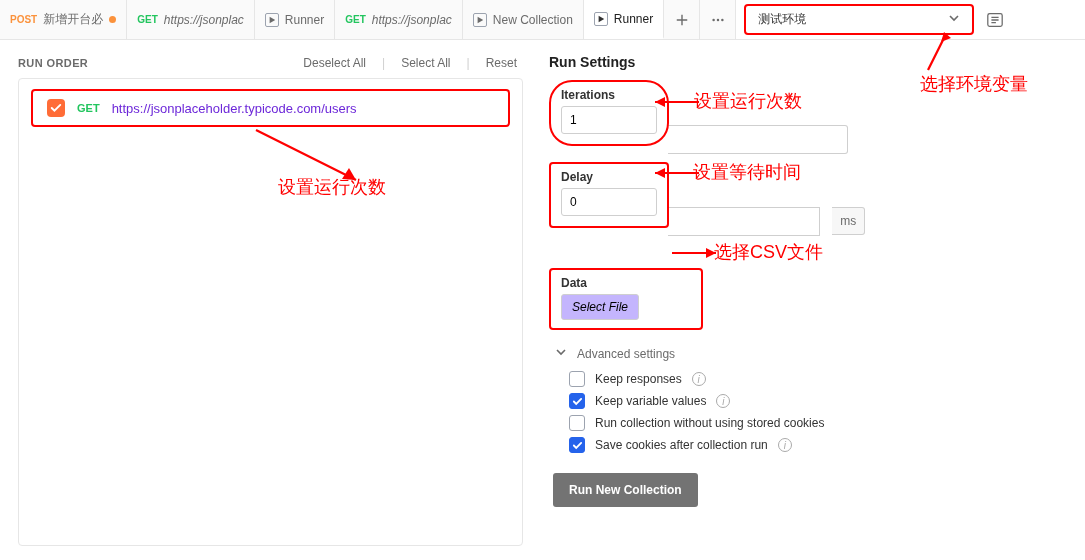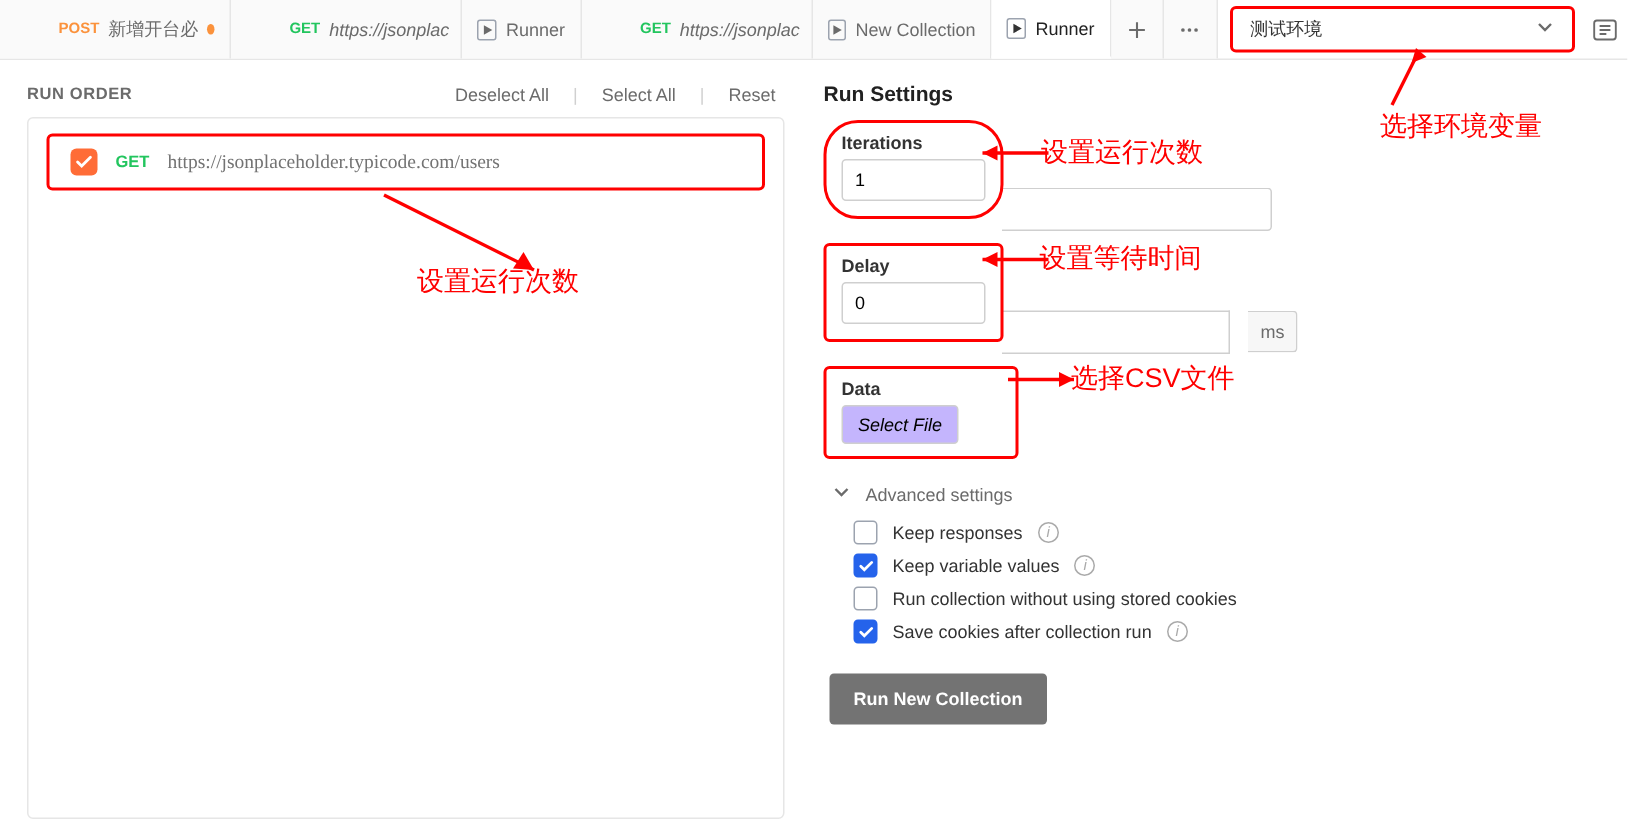--- a/index.html
+++ b/index.html
@@ -34,21 +34,21 @@
     background: #fafafa;
     white-space: nowrap;
     overflow: hidden;
   }
   .tab.active {
     background: #fff;
     border-bottom: 2px solid #fff;
     color: #212121;
     font-weight: 500;
   }
-  .tab .method { font-weight: 600; font-size: 10px; margin-left: 29px; }
+  .tab .method { font-weight: 600; font-size: 10px; }
   .tab .method.post { color: #fb923c; }
   .tab .method.get  { color: #22c55e; }
   .tab .title { font-style: normal; color: #6b6b6b; }
   .tab .title.italic { font-style: italic; }
   .tab.active .title { color: #212121; }
   .tab .dirty-dot { width: 7px; height: 7px; border-radius: 50%; background: #fb923c; }
   .tab .runner-icon {
     width: 14px; height: 14px; border: 1px solid #9ca3af; border-radius: 2px;
     display: inline-flex; align-items: center; justify-content: center;
   }
@@ -111,21 +111,21 @@
     padding: 8px 14px;
     display: flex; align-items: center; gap: 12px;
   }
   .chk {
     width: 18px; height: 18px; border-radius: 4px;
     display: inline-flex; align-items: center; justify-content: center;
     background: #ff6c37;
   }
   .chk svg { width: 12px; height: 12px; stroke: #fff; }
   .request-row-box .method.get { color: #22c55e; font-weight: 600; font-size: 11px; }
-  .request-row-box .url { color: #737373; font-size: 13px; font-family: Liberation Serif, serif; }
+  .request-row-box .url { color: #6d28d9; font-size: 13px; }
 
   
   .settings-title { font-size: 14px; font-weight: 700; margin-bottom: 10px; }
   .field-box {
     border: 2px solid #ff0000;
     border-radius: 4px;
     padding: 6px 10px 10px 10px;
     margin-bottom: 8px;
     width: 120px;
     position: relative;
@@ -321,21 +321,21 @@
         <div class="field-label">Delay</div>
         <input class="field-input" style="width: 96px;" value="0">
       </div>
       <span class="ms-wrap" style="display:inline-flex;vertical-align:bottom;margin-left:-4px;">
         <input class="field-input" disabled="" style="width: 152px; border-left: none; border-radius: 0px; height: 29px;">
         <span class="ms-suffix">ms</span>
       </span>
     </div>
 
     <div class="field-row">
-      <div class="field-box" style="width:130px;padding-bottom:8px;">
+      <div class="field-box" style="width:154px;padding-bottom:8px;margin-top:24px;">
         <div class="field-label">Data</div>
         <button class="select-file-btn">Select File</button>
       </div>
     </div>
 
     <div class="adv">
       <span>
         <svg viewBox="0 0 12 12">
             <path d="M2 4l4 4 4-4" stroke="#6b6b6b" stroke-width="1.6" fill="none"></path>
           </svg>

